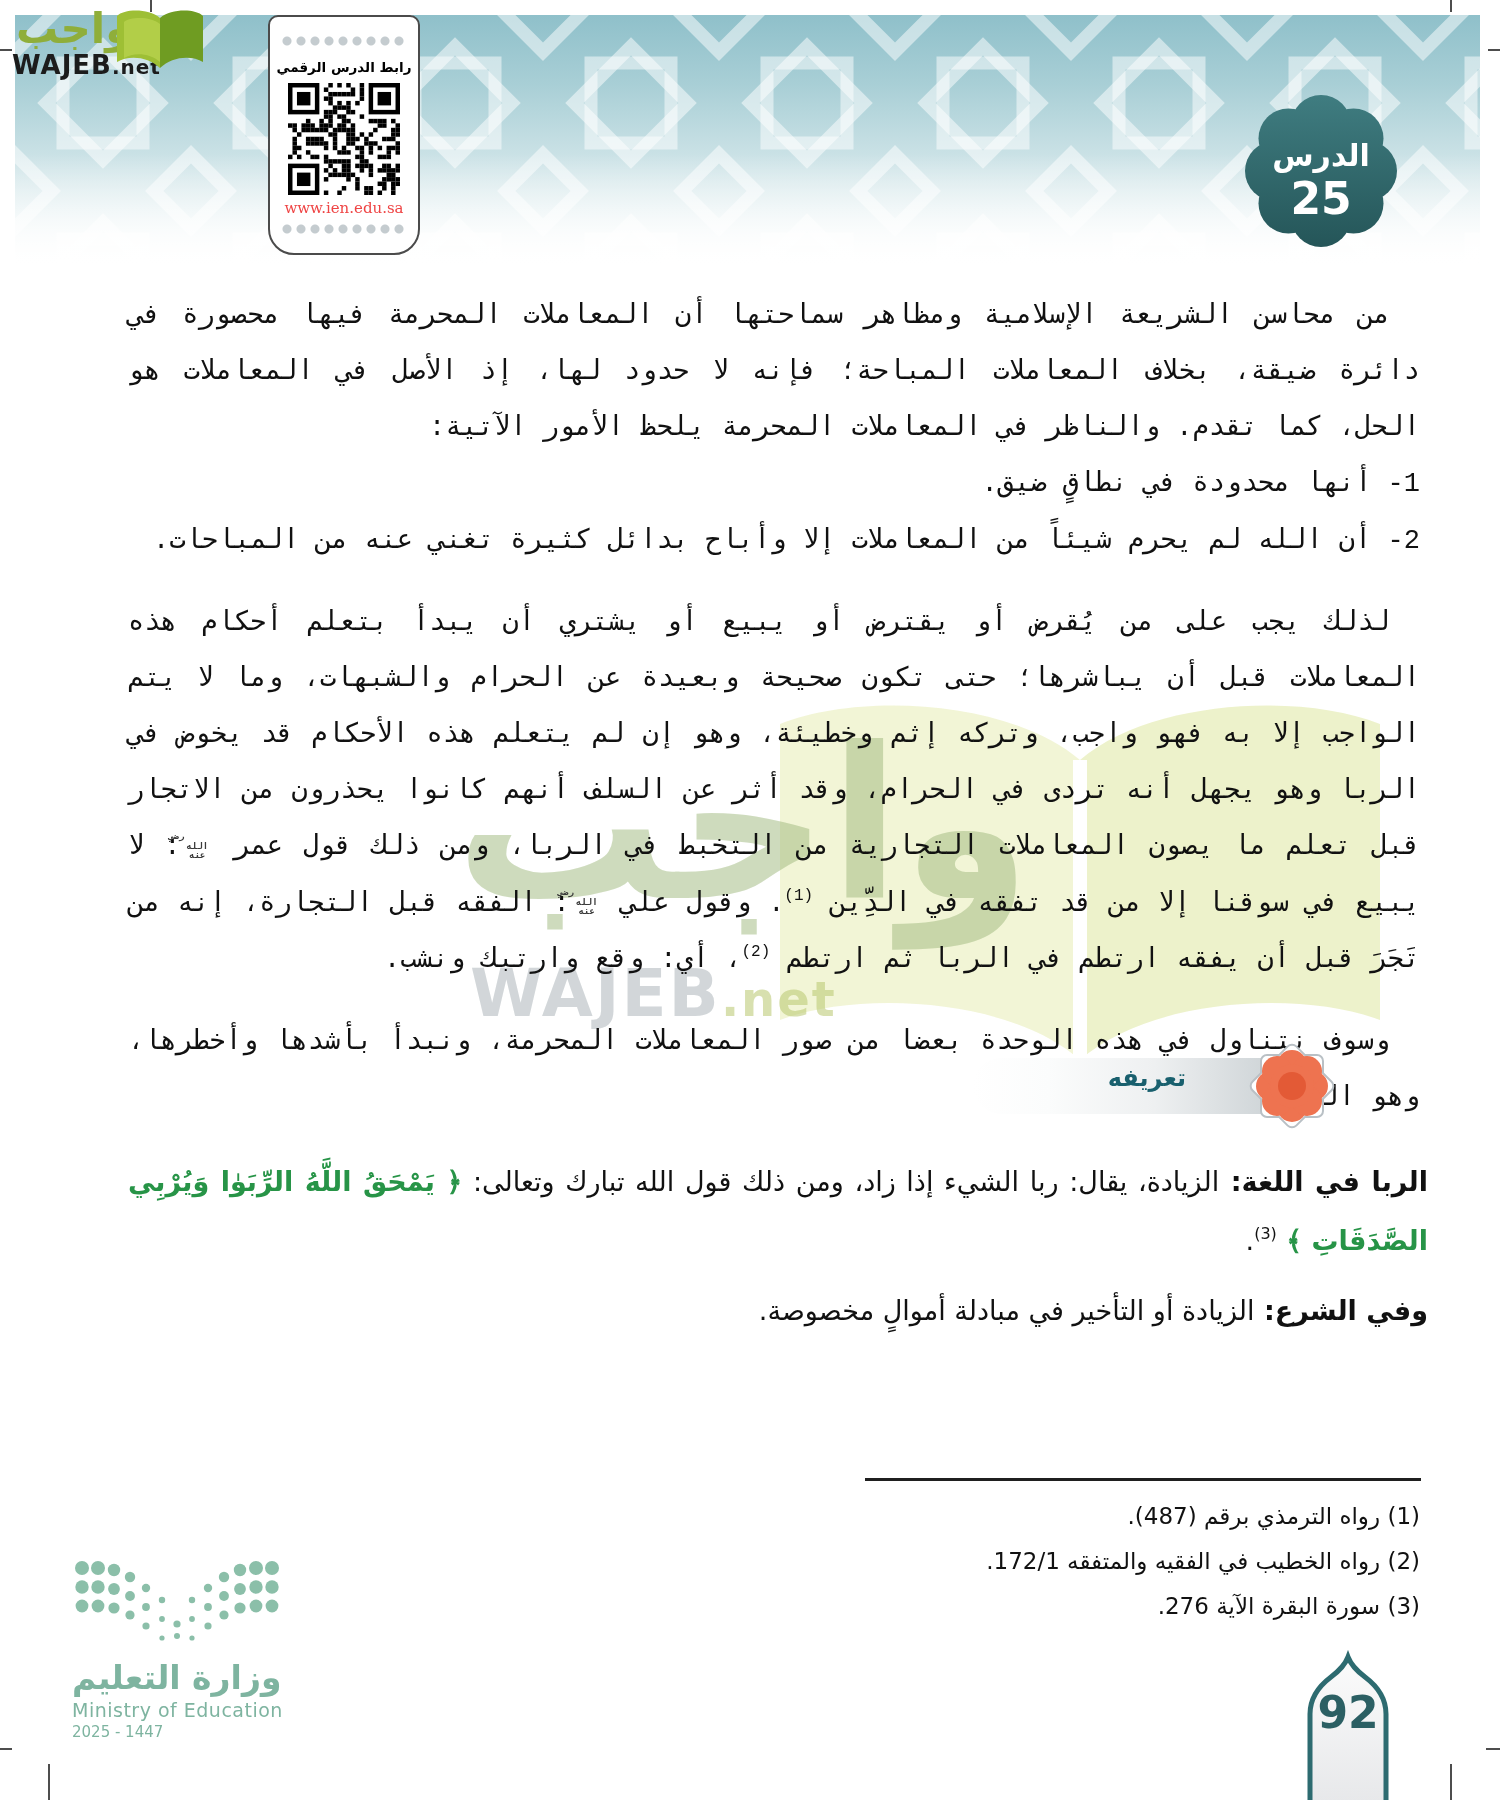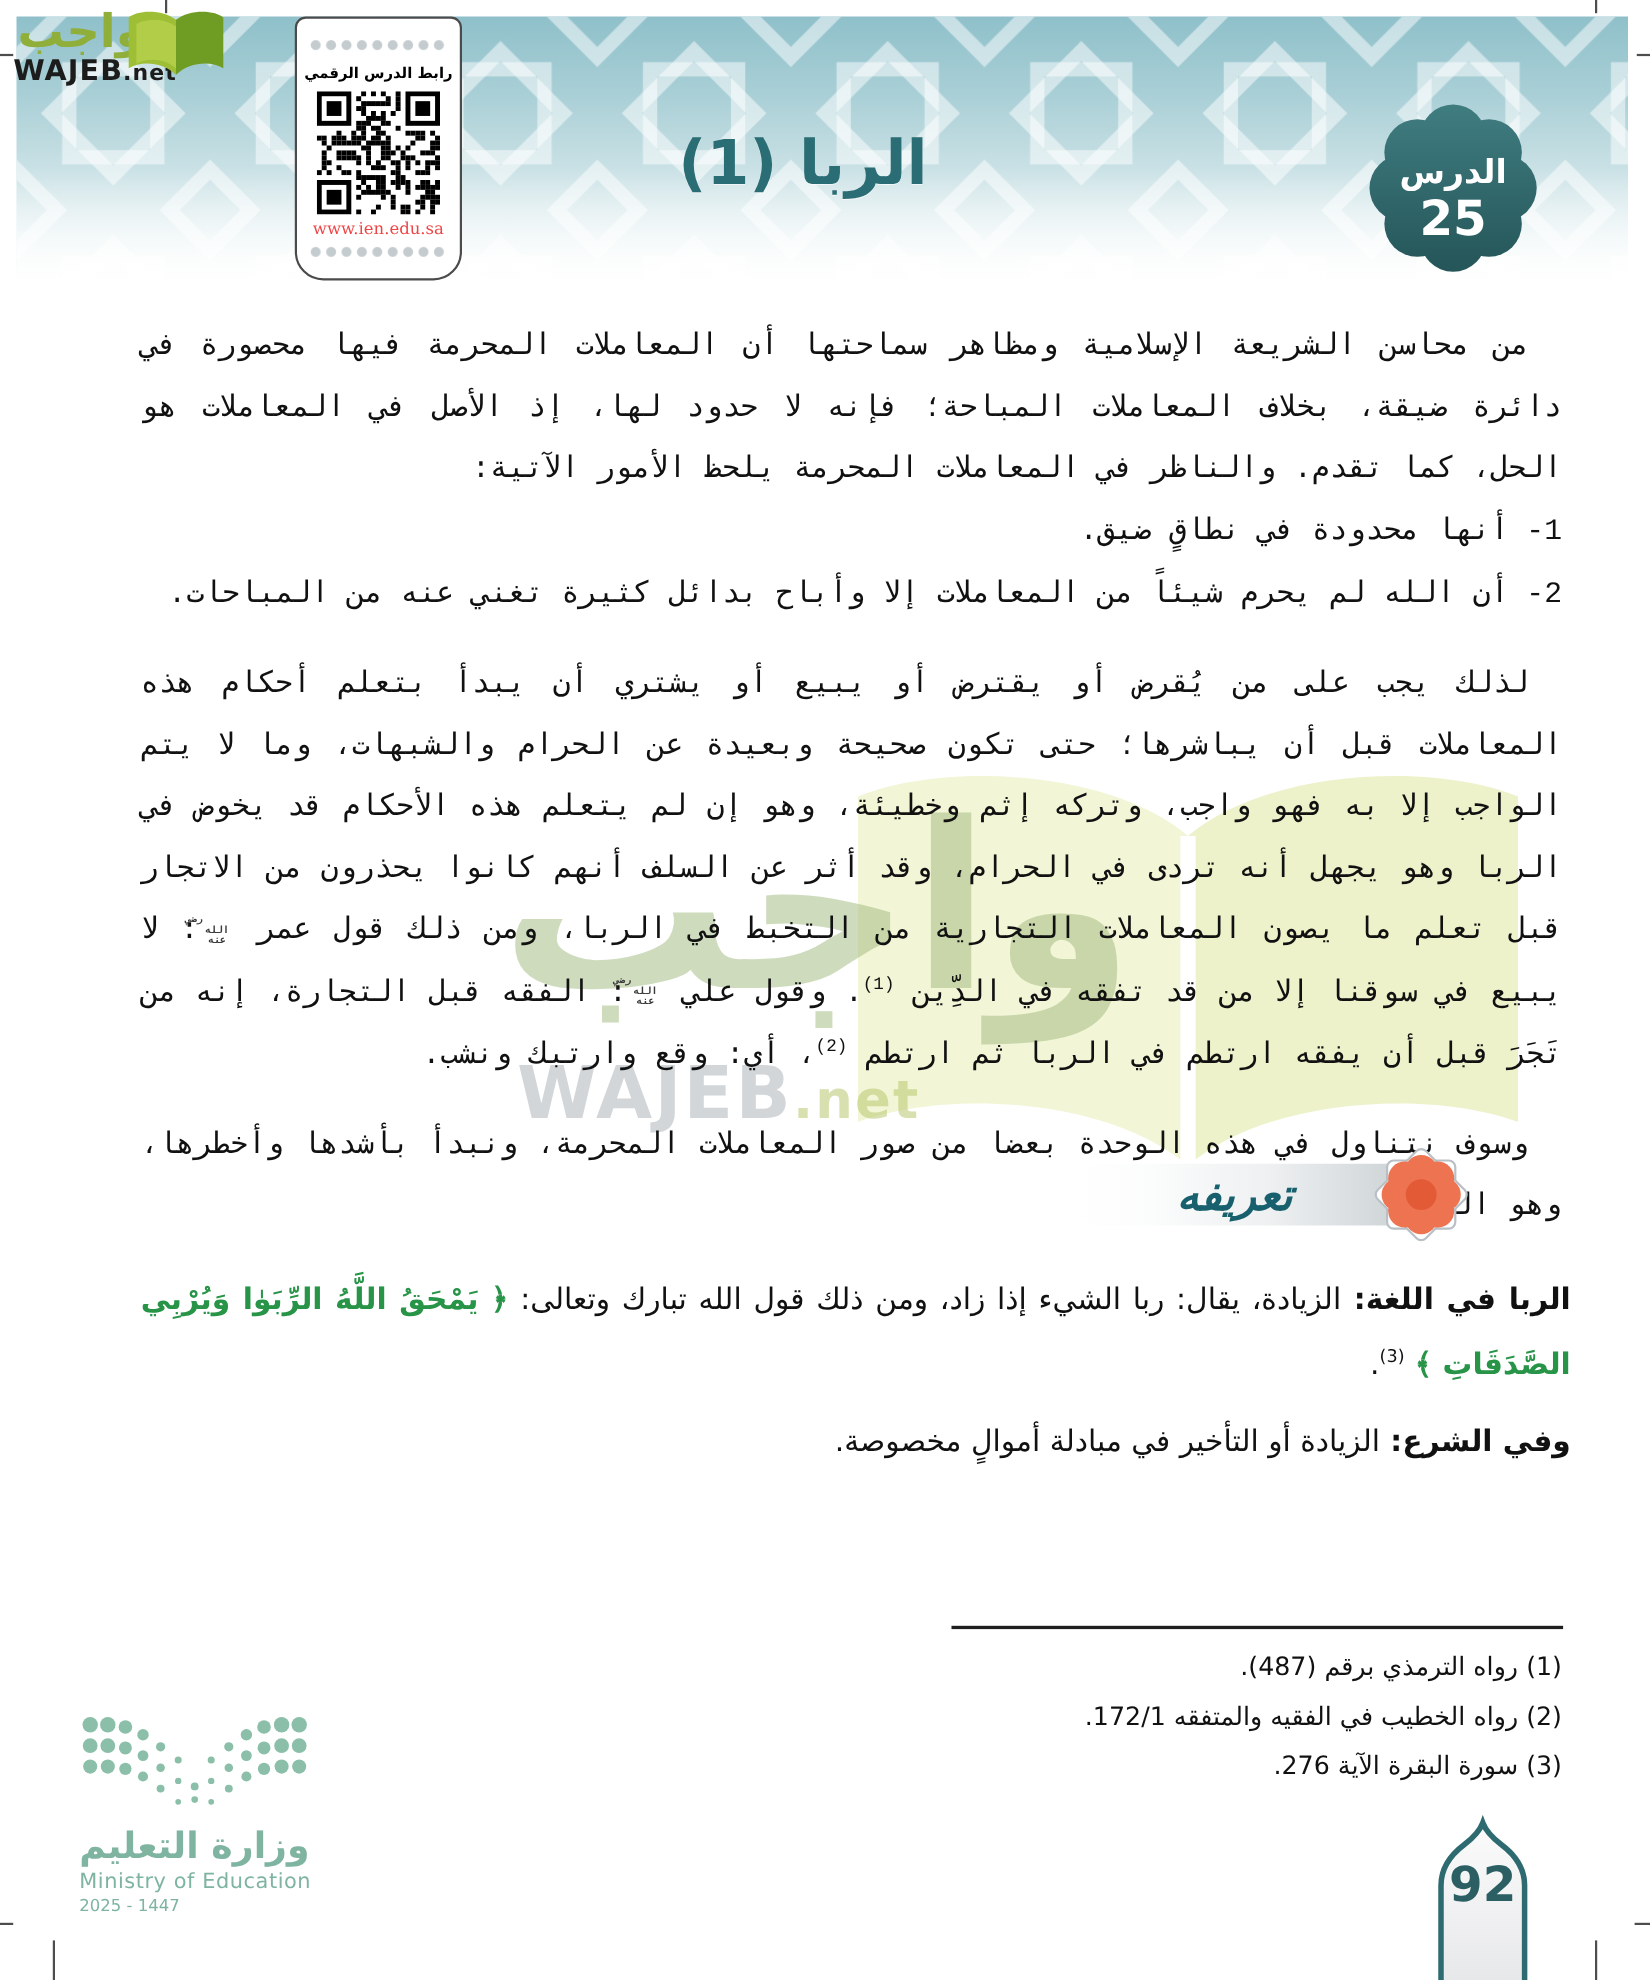--- a/index.html
+++ b/index.html
@@ -60,21 +60,21 @@
   .watermark{position:absolute;left:0;top:0;width:1500px;height:1800px;pointer-events:none;z-index:2;}
   .wm-book{position:absolute;left:760px;top:690px;opacity:.8;}
   .wm-ar{position:absolute;left:455px;top:700px;font-size:210px;font-weight:bold;color:#9fb97e;opacity:.5;line-height:1.2;}
   .wm-en{position:absolute;left:470px;top:955px;font-size:66px;font-weight:bold;color:#aeb6bb;opacity:.55;letter-spacing:2px;}
   .wm-en .tld{font-size:48px;color:#b9c86f;}
 
   
   .def-banner{position:absolute;left:973px;top:1058px;width:302px;height:56px;z-index:6;
     background:linear-gradient(to left,#cdd3d6 0%,#eef0f1 40%,#fbfcfc 75%,#ffffff 100%);
     border-radius:28px 0 0 28px;}
-  .def-heading{position:absolute;right:100px;top:6px;font-size:40px;font-weight:bold;color:#19606e;direction:rtl;font-style:italic;}
+  .def-heading{position:absolute;right:89px;top:6px;font-size:24px;font-weight:bold;color:#19606e;direction:rtl;}
   .def-flower{position:absolute;left:1234px;top:1028px;z-index:7;}
   .def-col{position:absolute;left:128px;top:1152px;width:1300px;direction:rtl;z-index:5;
     font-size:27px;line-height:2.2;text-align:justify;color:#111;}
   .def-col p{margin:0 0 10px 0;}
 
   
   .fn-rule{position:absolute;left:865px;top:1478px;width:556px;height:3px;background:#1f1f1f;z-index:5;}
   .footnotes{position:absolute;left:640px;top:1496px;width:780px;direction:rtl;text-align:right;z-index:5;
     font-size:23px;line-height:1.82;color:#111;}
   .footnotes div{margin-bottom:3px;}
@@ -350,21 +350,20 @@
         <g>
           <rect x="0" y="80.64000000000001" width="31.360000000000003" height="31.360000000000003" fill="#000"></rect>
           <rect x="4.48" y="85.12" width="22.400000000000002" height="22.400000000000002" fill="#fff"></rect>
           <rect x="8.96" y="89.60000000000001" width="13.440000000000001" height="13.440000000000001" fill="#000"></rect>
         </g>
       </svg>
     <div class="qr-url">www.ien.edu.sa</div>
     <div class="qr-deco bottom"></div>
   </div>
 
-  <div class="main-title">الربا (1)</div>
 
   <svg class="lesson-badge" width="170" height="170" xmlns="http://www.w3.org/2000/svg">
     <defs>
       <linearGradient id="bgrad" x1="0" y1="0" x2="0" y2="170" gradientUnits="userSpaceOnUse">
         <stop offset="0" stop-color="#417f83"></stop>
           <stop offset="1" stop-color="#235356"></stop>
       </linearGradient>
     </defs>
     <g fill="url(#bgrad)">
       <circle cx="85" cy="39" r="30"></circle>

